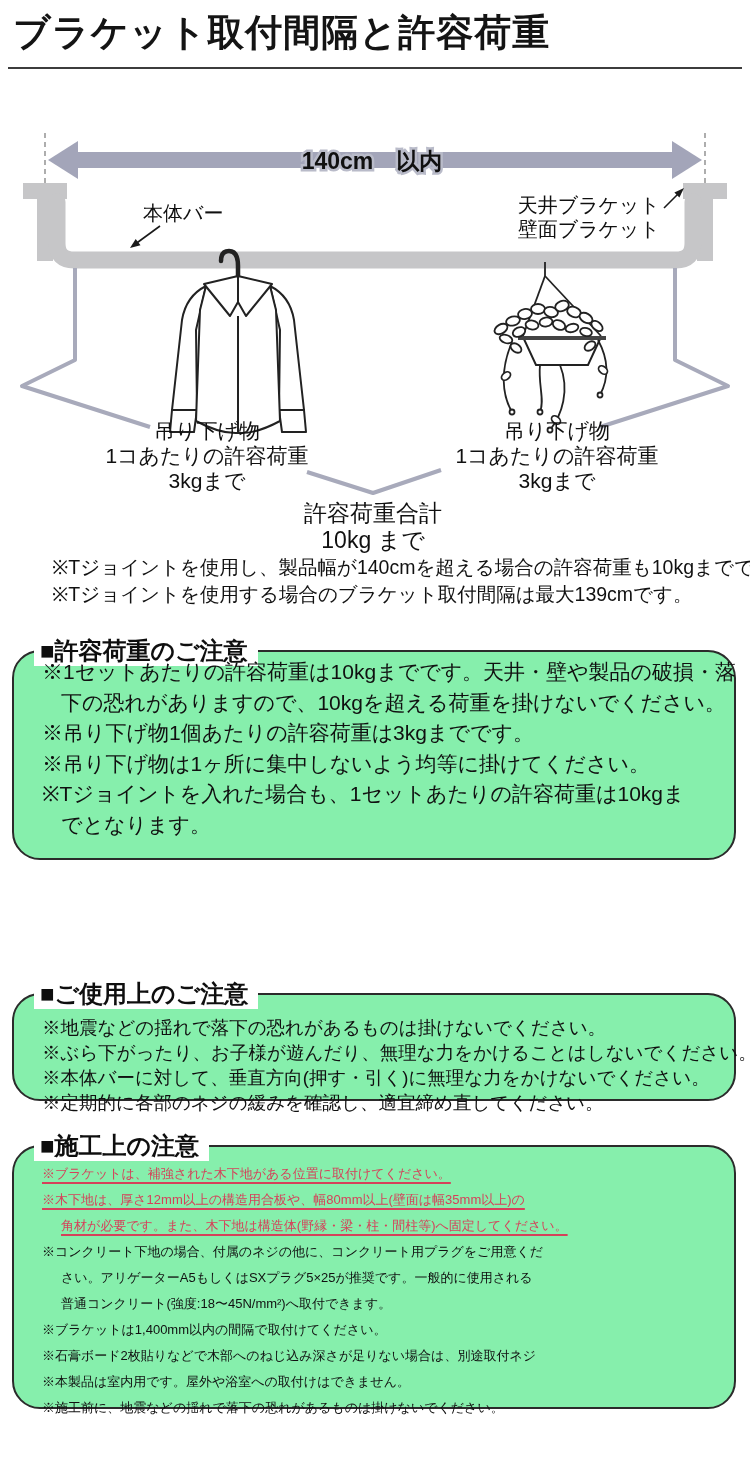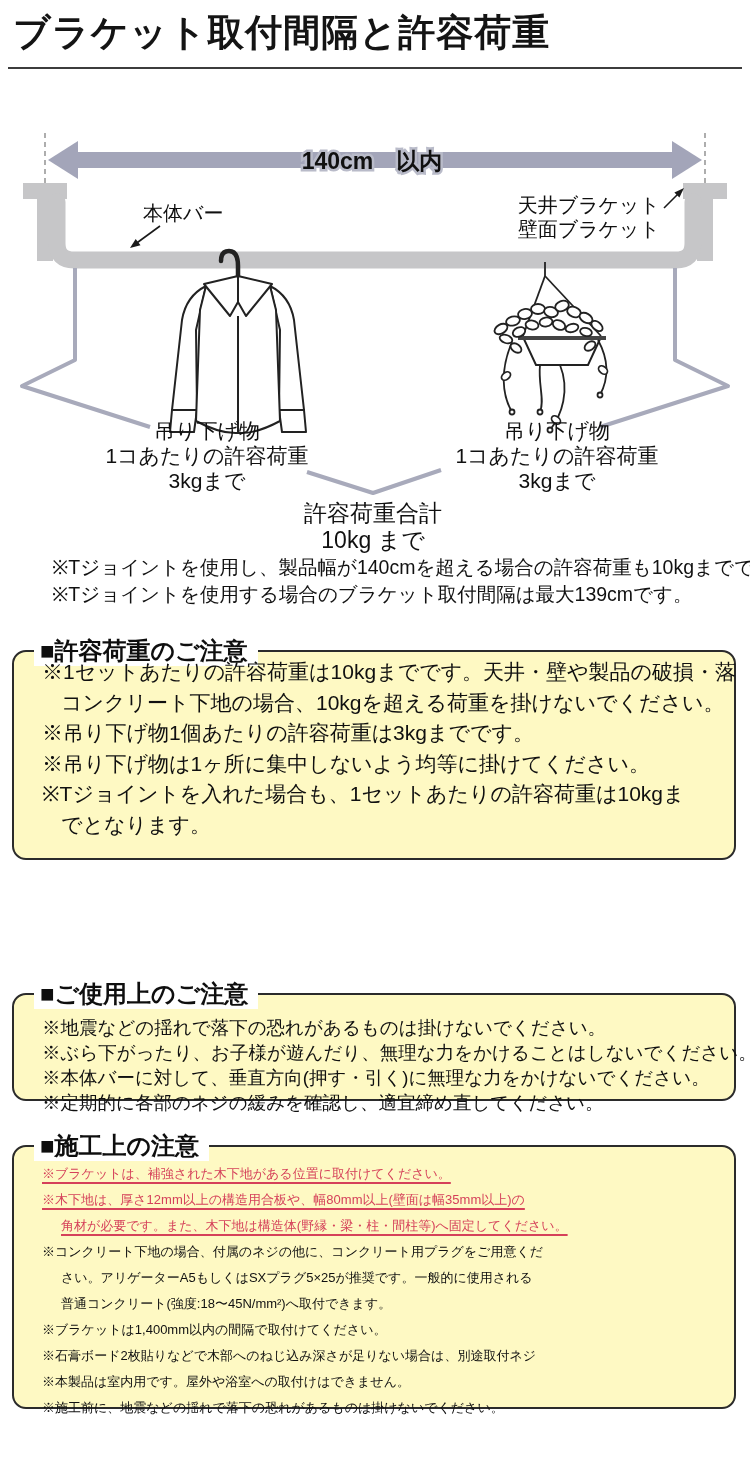--- a/index.html
+++ b/index.html
@@ -27,21 +27,21 @@
   }
   svg.diagram{position:absolute;left:0;top:80px;}
   svg.diagram text{fill:#101010;}
   .footnotes{
     position:absolute;left:52px;top:554px;
     font-size:19.5px;line-height:27px;
   }
   .footnotes .line{white-space:nowrap;}
   .note-box{
     position:absolute;left:12px;width:724px;
-    border:2.5px solid #2b2b2b;border-radius:14px;background:#fef9c3;
+    border:2.5px solid #2b2b2b;border-radius:28px;background:#86efac;
   }
   .note-box .box-title{
     position:absolute;top:-16px;left:20px;background:#ffffff;
     padding:0 10px 0 6px;font-size:24px;font-weight:700;line-height:30px;
     color:#0e0e0e;white-space:nowrap;
   }
   .note-box .box-body{position:absolute;left:28px;right:6px;}
   .note-box .line{white-space:nowrap;color:#101010;}
   .note-box .line.indent{padding-left:19px;}
   .note-box .line.red{
@@ -180,21 +180,21 @@
 
     <div class="line">※Tジョイントを使用する場合のブラケット取付間隔は最大139cmです。</div>
   </div>
 
 <div class="note-box" id="box-load">
   <span class="box-title">■許容荷重のご注意</span>
   <div class="box-body">
 
       <div class="line">※1セットあたりの許容荷重は10kgまでです。天井・壁や製品の破損・落</div>
 
-      <div class="line indent">コンクリート下地の場合、10kgを超える荷重を掛けないでください。</div>
+      <div class="line indent">下の恐れがありますので、10kgを超える荷重を掛けないでください。</div>
 
       <div class="line">※吊り下げ物1個あたりの許容荷重は3kgまでです。</div>
 
       <div class="line">※吊り下げ物は1ヶ所に集中しないよう均等に掛けてください。</div>
 
       <div class="line">※Tジョイントを入れた場合も、1セットあたりの許容荷重は10kgま</div>
 
       <div class="line indent">でとなります。</div>
     </div>
 </div>

